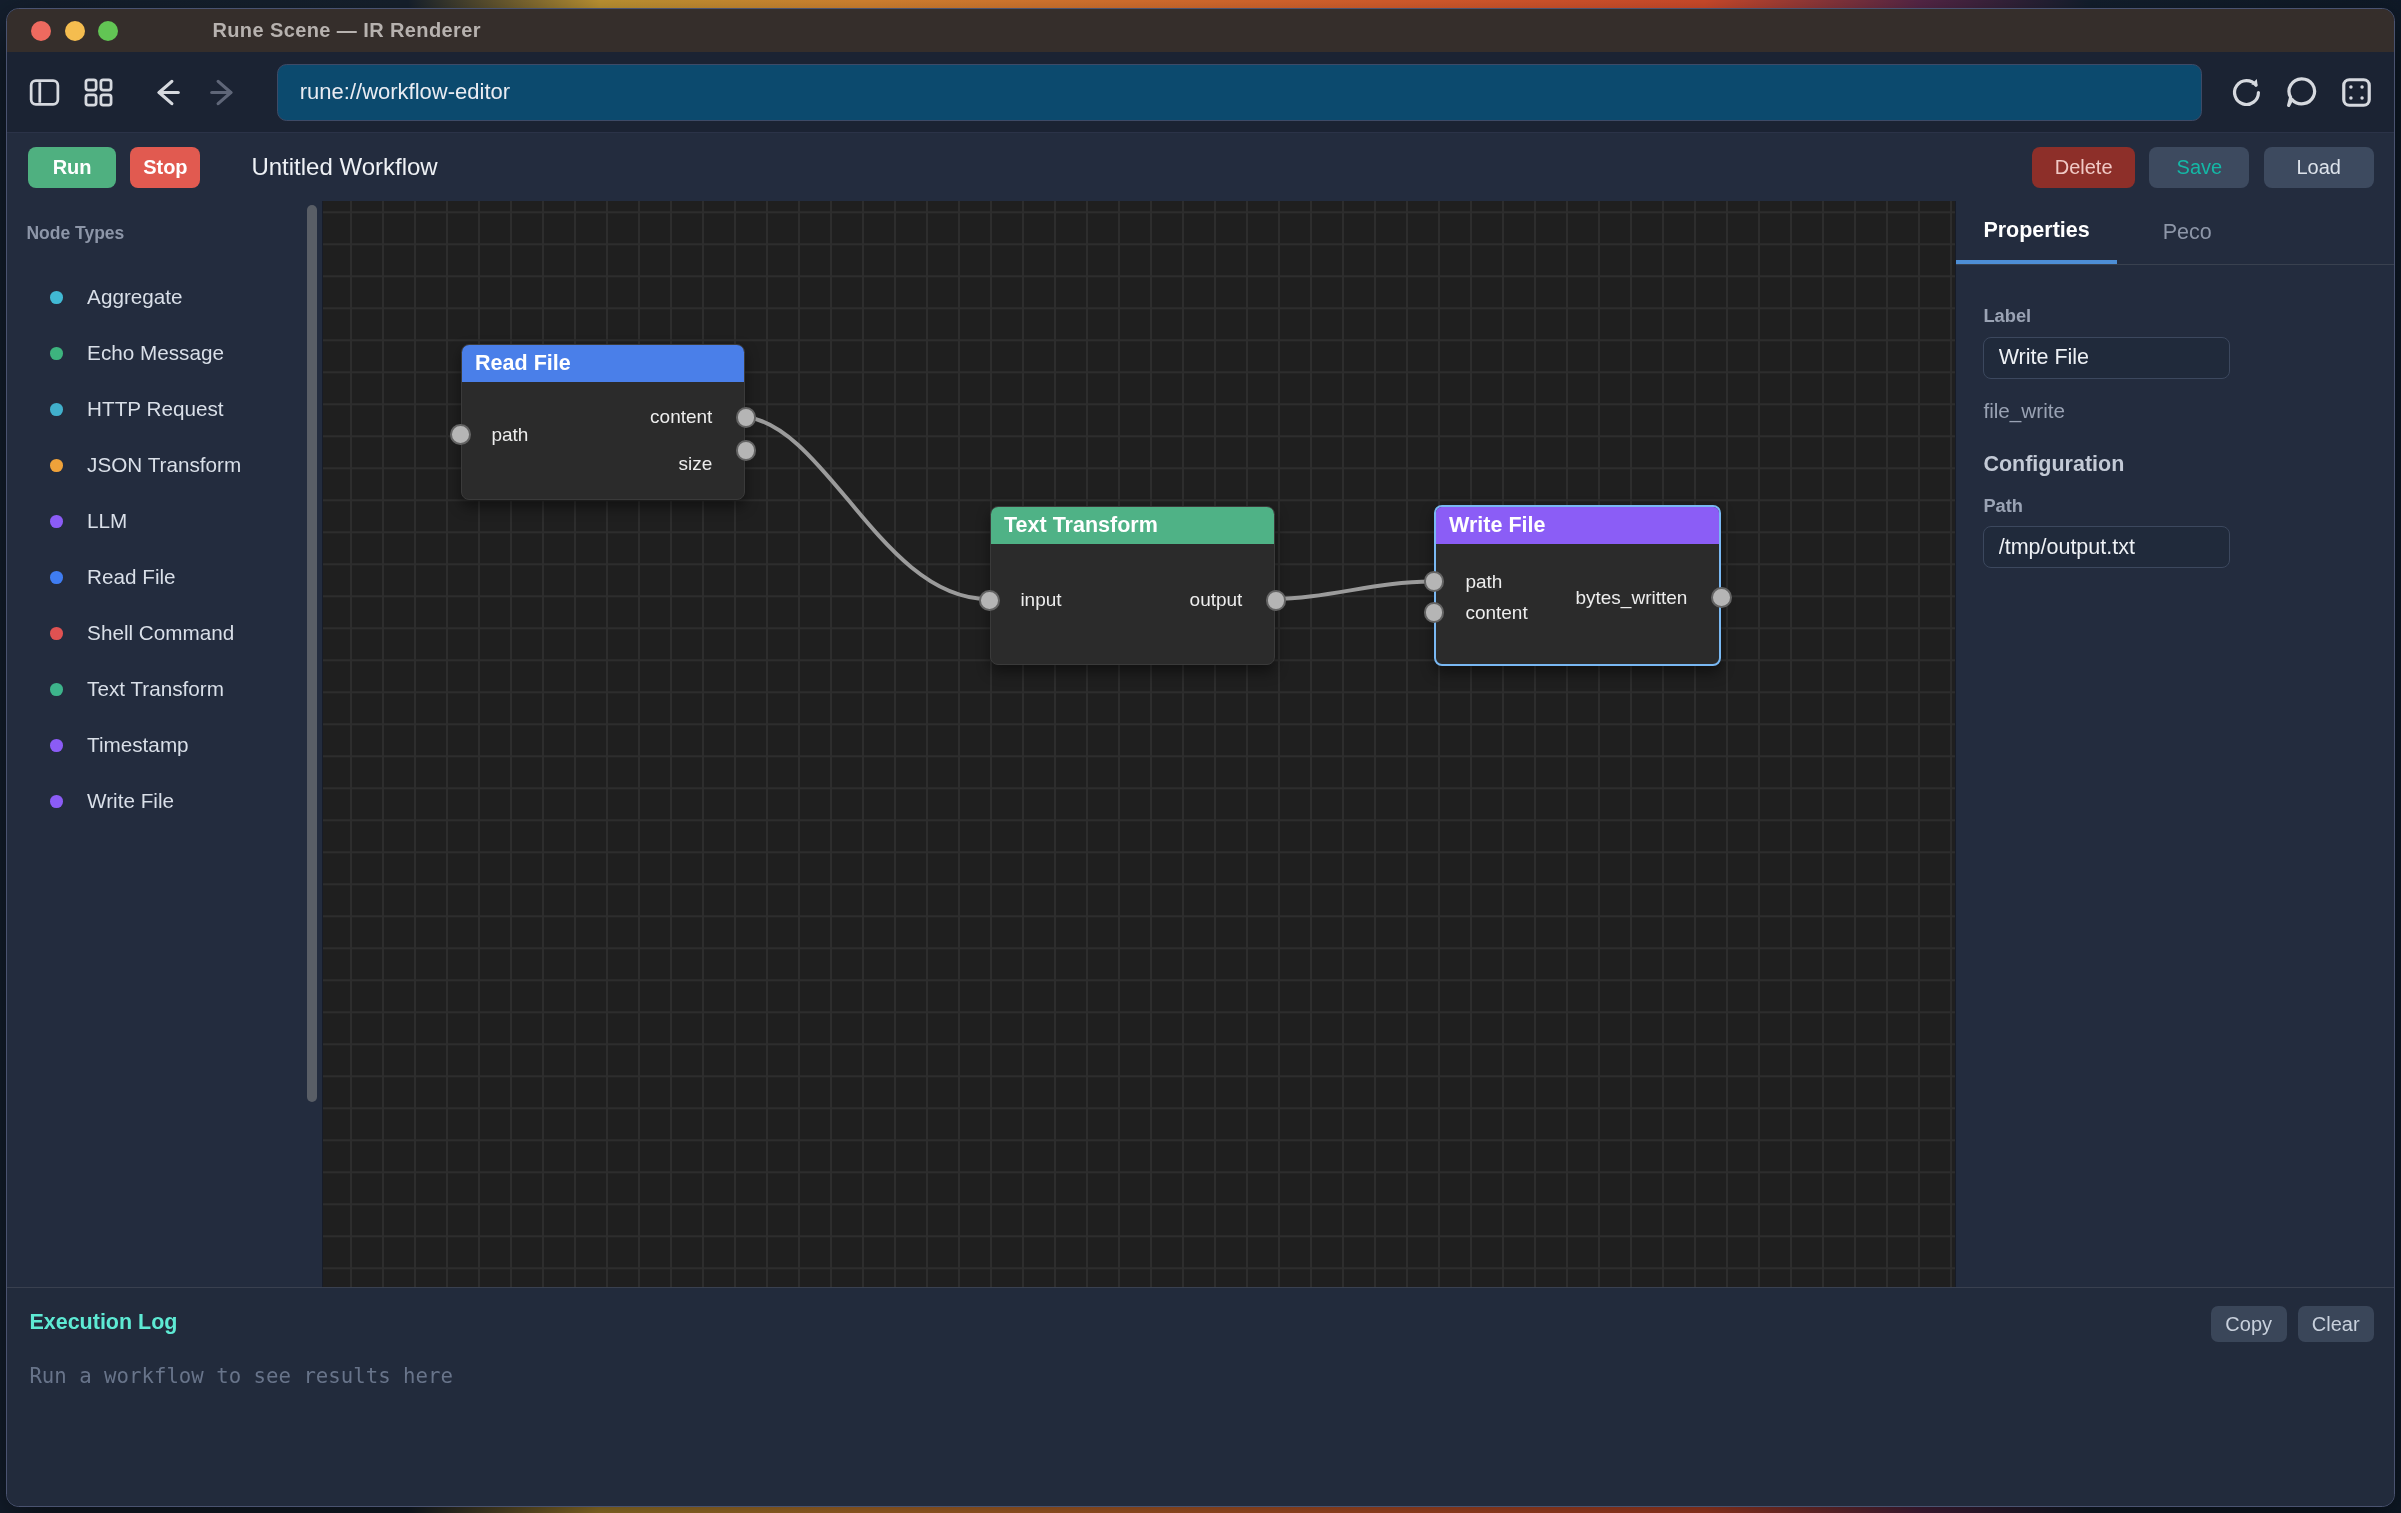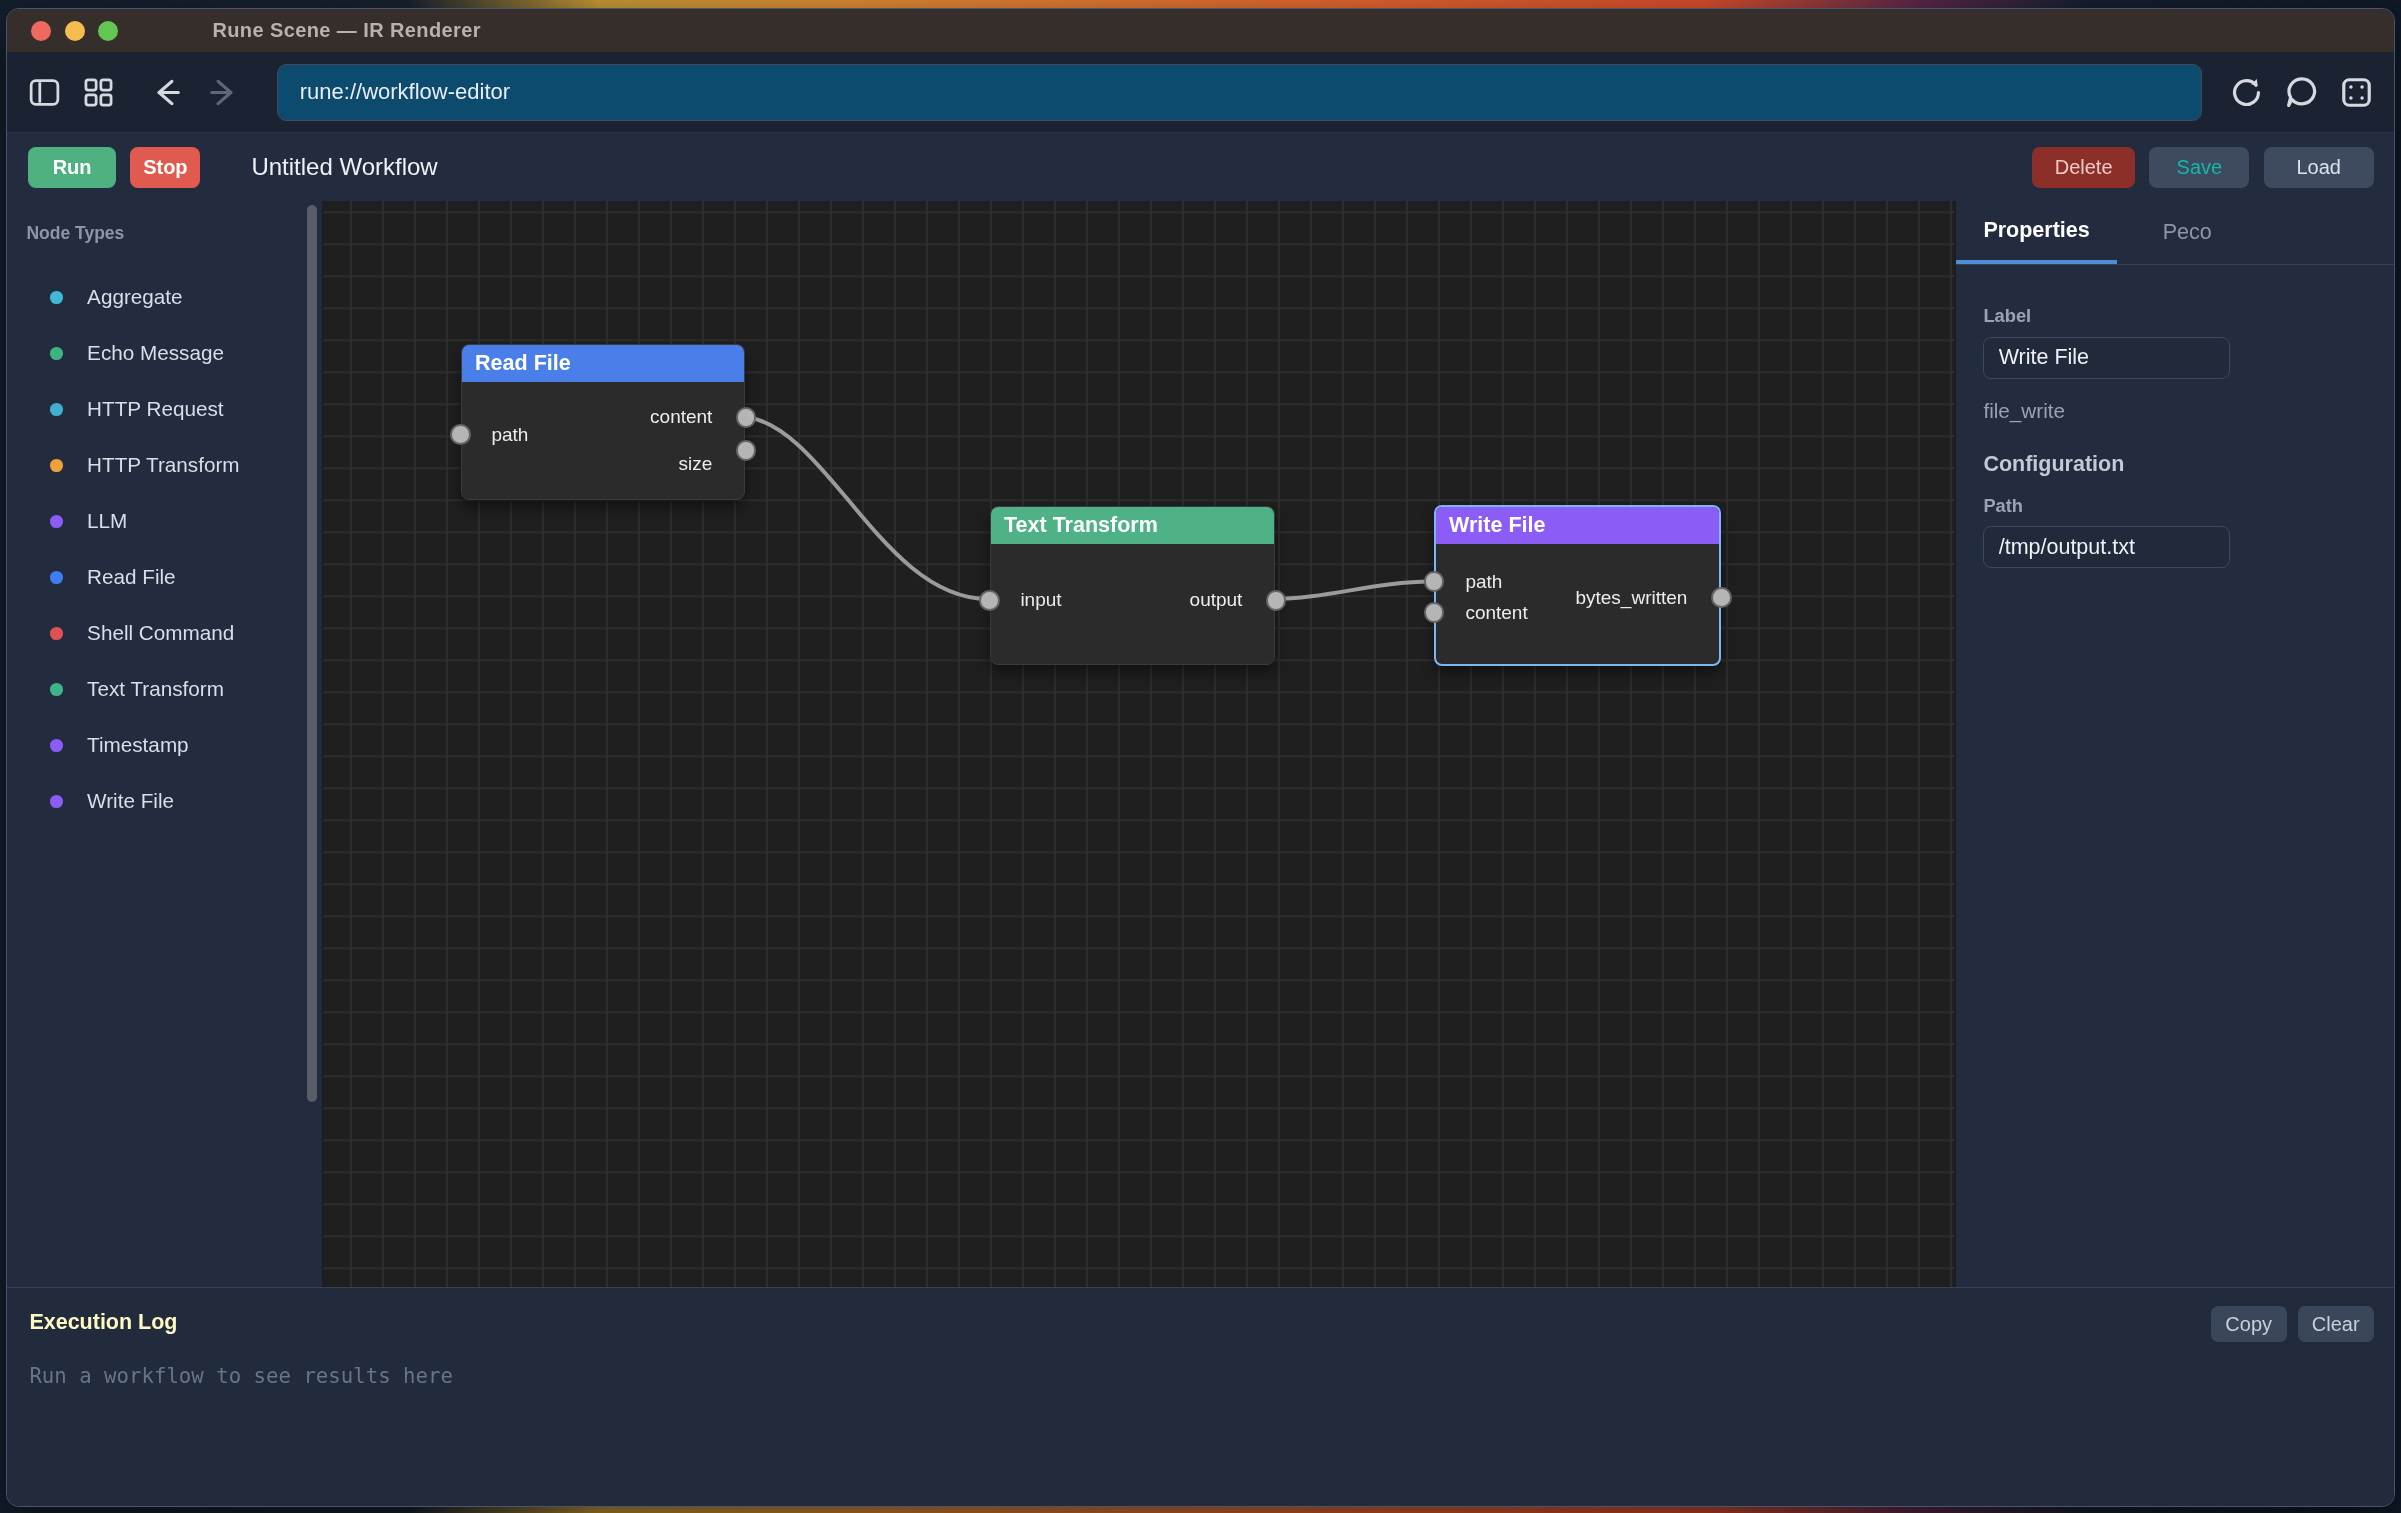--- a/index.html
+++ b/index.html
@@ -90,21 +90,21 @@
   .field-label { color:#9aa3b4; font-weight:bold; font-size:18.3px; margin-bottom:9.5px; }
   .field-input {
     width:247px; height:42px; background:#202a3b; border:1.6px solid #3c485e; border-radius:8px;
     color:#eef1f5; font-size:21.5px; padding:0 14.3px; outline:none;
     font-family:"Liberation Sans", sans-serif;
   }
   .node-id { color:#99a2b3; font-size:20.7px; margin-top:20.7px; }
   .config-heading { color:#c3cad6; font-weight:bold; font-size:21.5px; margin-top:29px; margin-bottom:17.5px; }
   
   .log { flex:0 0 219px; background:#222b3c; border-top:0.8px solid #39404f; position:relative; }
-  .log-heading { color:#fef9c3; font-weight:bold; font-size:21.5px; padding:22px 0 0 22px; }
+  .log-heading { color:#5eead4; font-weight:bold; font-size:21.5px; padding:22px 0 0 22px; }
   .log-text { color:#68748a; font-family:"DejaVu Sans Mono", monospace; font-size:20.7px;
               padding:29px 0 0 22px; }
   .log-buttons { position:absolute; right:20.7px; top:18.3px; display:flex; gap:11px; }
   .btn-log { background:#3a4659; color:#c8d0dc; font-size:20px; height:36px; width:76px; border-radius:7.2px; }
 </style>
 </head>
 <body>
 
 <div class="window">
 
@@ -192,21 +192,21 @@
         <div class="node-item">
           <span class="node-dot" style="background-color: rgb(61, 180, 126);"></span>
           <span class="node-item-label">Echo Message</span>
         </div>
         <div class="node-item">
           <span class="node-dot" style="background-color: rgb(65, 176, 204);"></span>
           <span class="node-item-label">HTTP Request</span>
         </div>
         <div class="node-item">
           <span class="node-dot" style="background-color: rgb(239, 162, 58);"></span>
-          <span class="node-item-label">HTTP Transform</span>
+          <span class="node-item-label">JSON Transform</span>
         </div>
         <div class="node-item">
           <span class="node-dot" style="background-color: rgb(139, 92, 246);"></span>
           <span class="node-item-label">LLM</span>
         </div>
         <div class="node-item">
           <span class="node-dot" style="background-color: rgb(63, 125, 242);"></span>
           <span class="node-item-label">Read File</span>
         </div>
         <div class="node-item">

